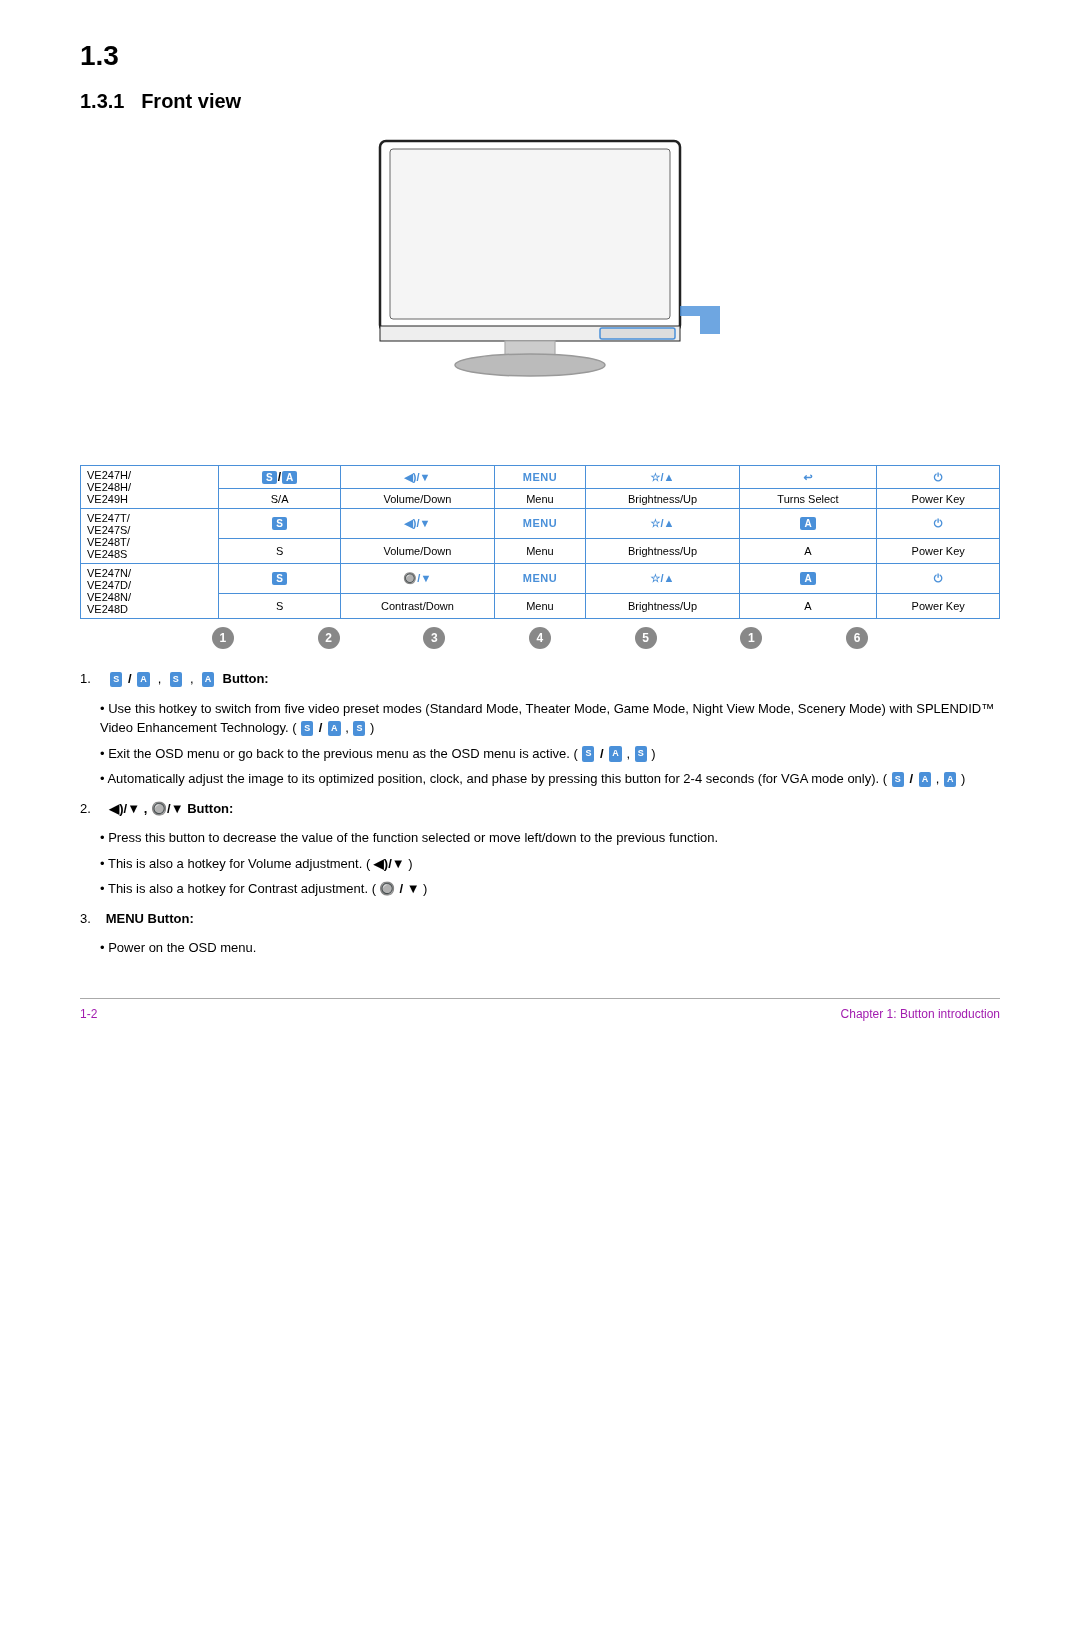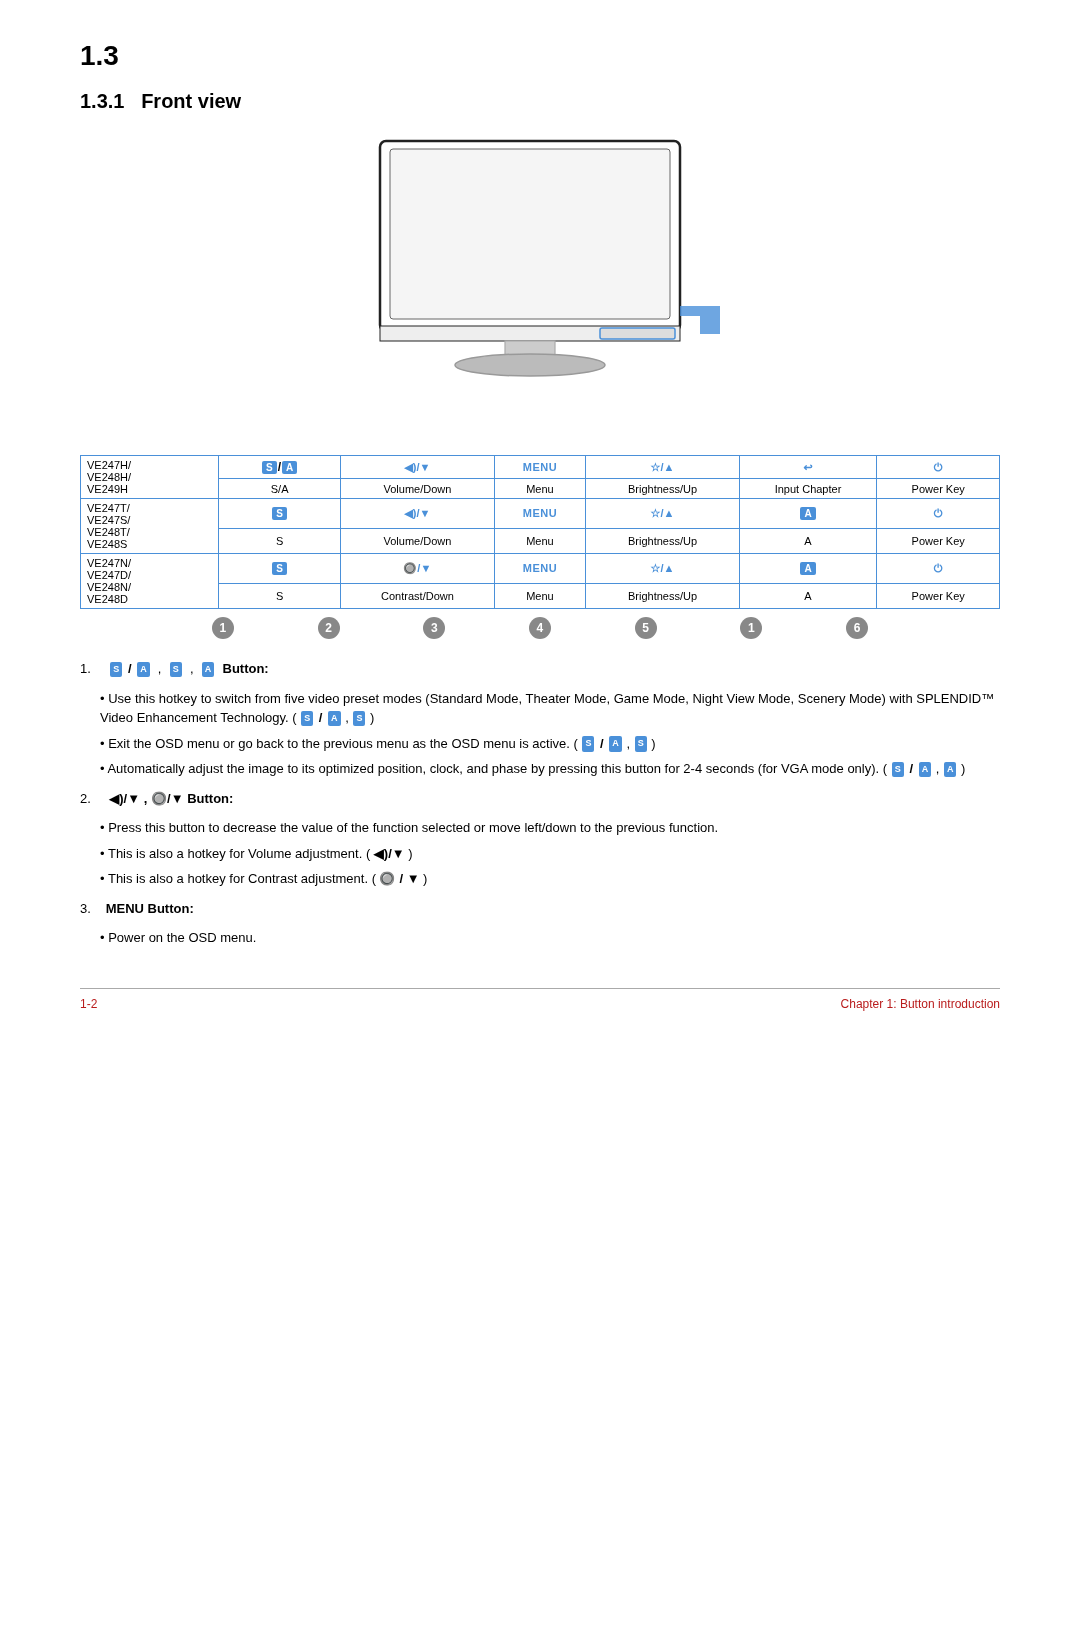--- a/index.html
+++ b/index.html
@@ -19,21 +19,21 @@
     }
     h2 {
       font-size: 20px;
       font-weight: bold;
       margin-bottom: 18px;
     }
     
     .buttons-table {
       border-collapse: collapse;
       border: 1.5px solid #4a90d9;
-      margin-top: 14px;
+      margin-top: 24px;
       width: 100%;
       font-size: 12px;
       padding-left: 8px;
     }
     .buttons-table td, .buttons-table th {
       border: 1px solid #4a90d9;
       padding: 3px 6px;
       text-align: center;
       vertical-align: middle;
     }
@@ -113,21 +113,21 @@
       vertical-align: middle;
     }
     .slash { margin: 0 1px; font-weight: bold; }
     .footer {
       border-top: 1px solid #aaa;
       margin-top: 40px;
       padding-top: 8px;
       display: flex;
       justify-content: space-between;
       font-size: 12px;
-      color: #b91c1c;
+      color: #a21caf;
     }
 
     
     .diagram-wrapper {
       display: flex;
       justify-content: center;
       margin-bottom: 10px;
     }
 
     
@@ -200,21 +200,21 @@
       <td><span class="menu-label">MENU</span></td>
       <td><span class="btn-label-blue">☆/▲</span></td>
       <td><span class="btn-label-blue">↩</span></td>
       <td><span class="btn-label-blue">⏻</span></td>
     </tr>
     <tr>
       <td class="btn-label-normal">S/A</td>
       <td class="btn-label-normal">Volume/Down</td>
       <td class="btn-label-normal">Menu</td>
       <td class="btn-label-normal">Brightness/Up</td>
-      <td class="btn-label-normal">Input Chapter</td>
+      <td class="btn-label-normal">Turns Select</td>
       <td class="btn-label-normal">Power Key</td>
     </tr>
 
     <tr class="row-separator">
       <td class="model-cell" rowspan="2">
         <span>VE247T/<br>VE247S/<br>VE248T/<br>VE248S</span>
       </td>
       <td><span class="btn-icon">S</span></td>
       <td><span class="btn-label-blue">◀)/▼</span></td>
       <td><span class="menu-label">MENU</span></td>

